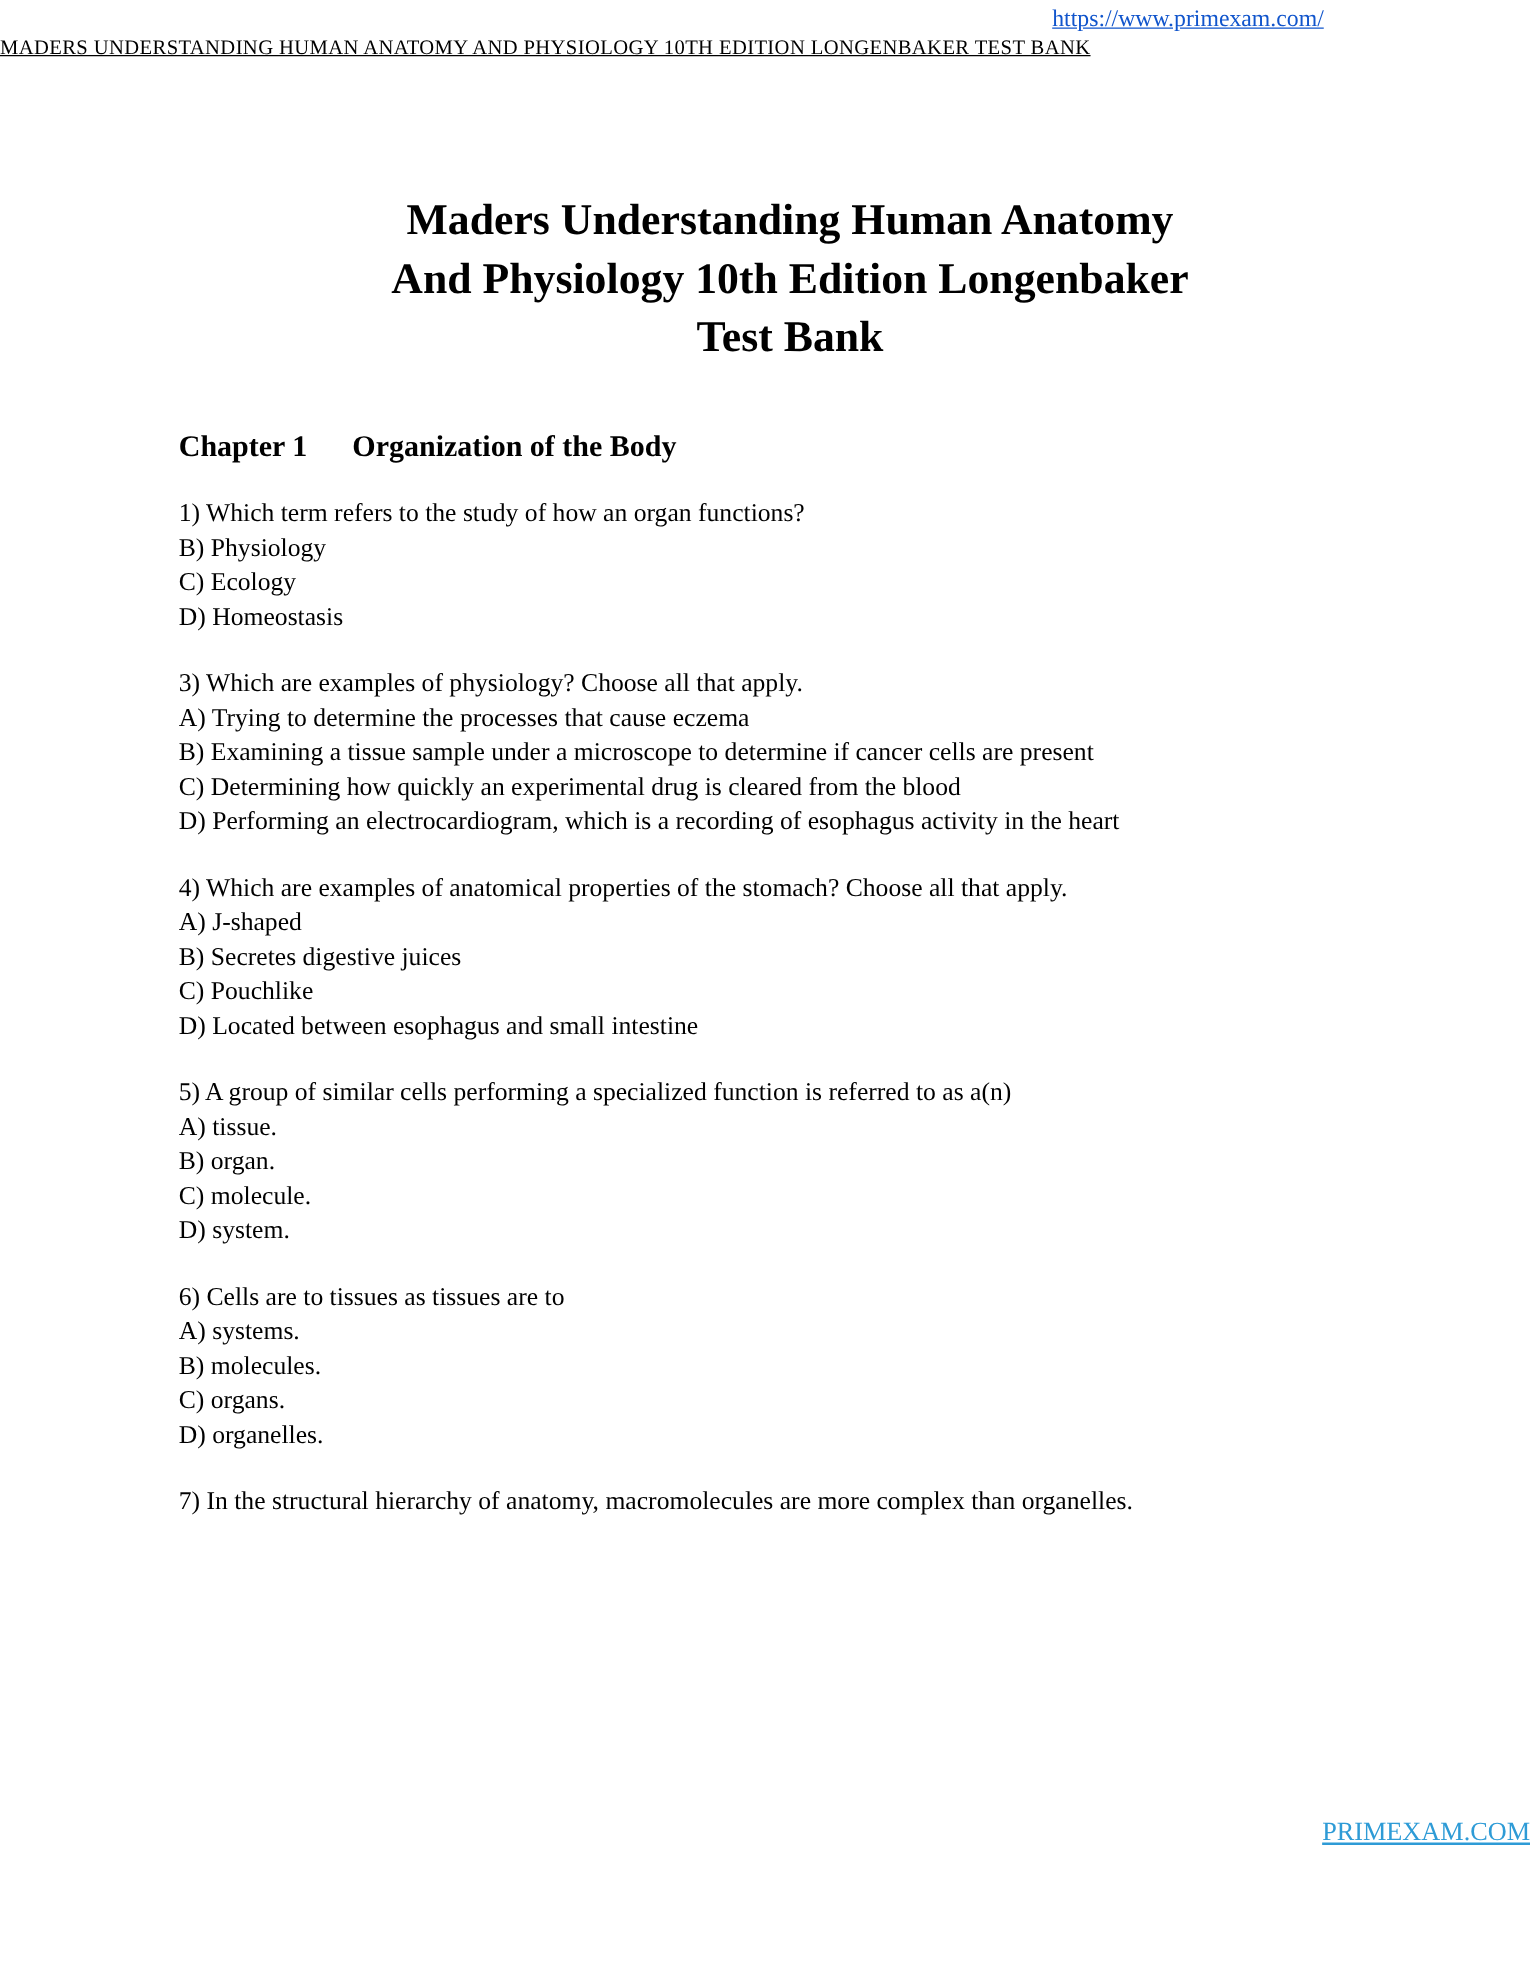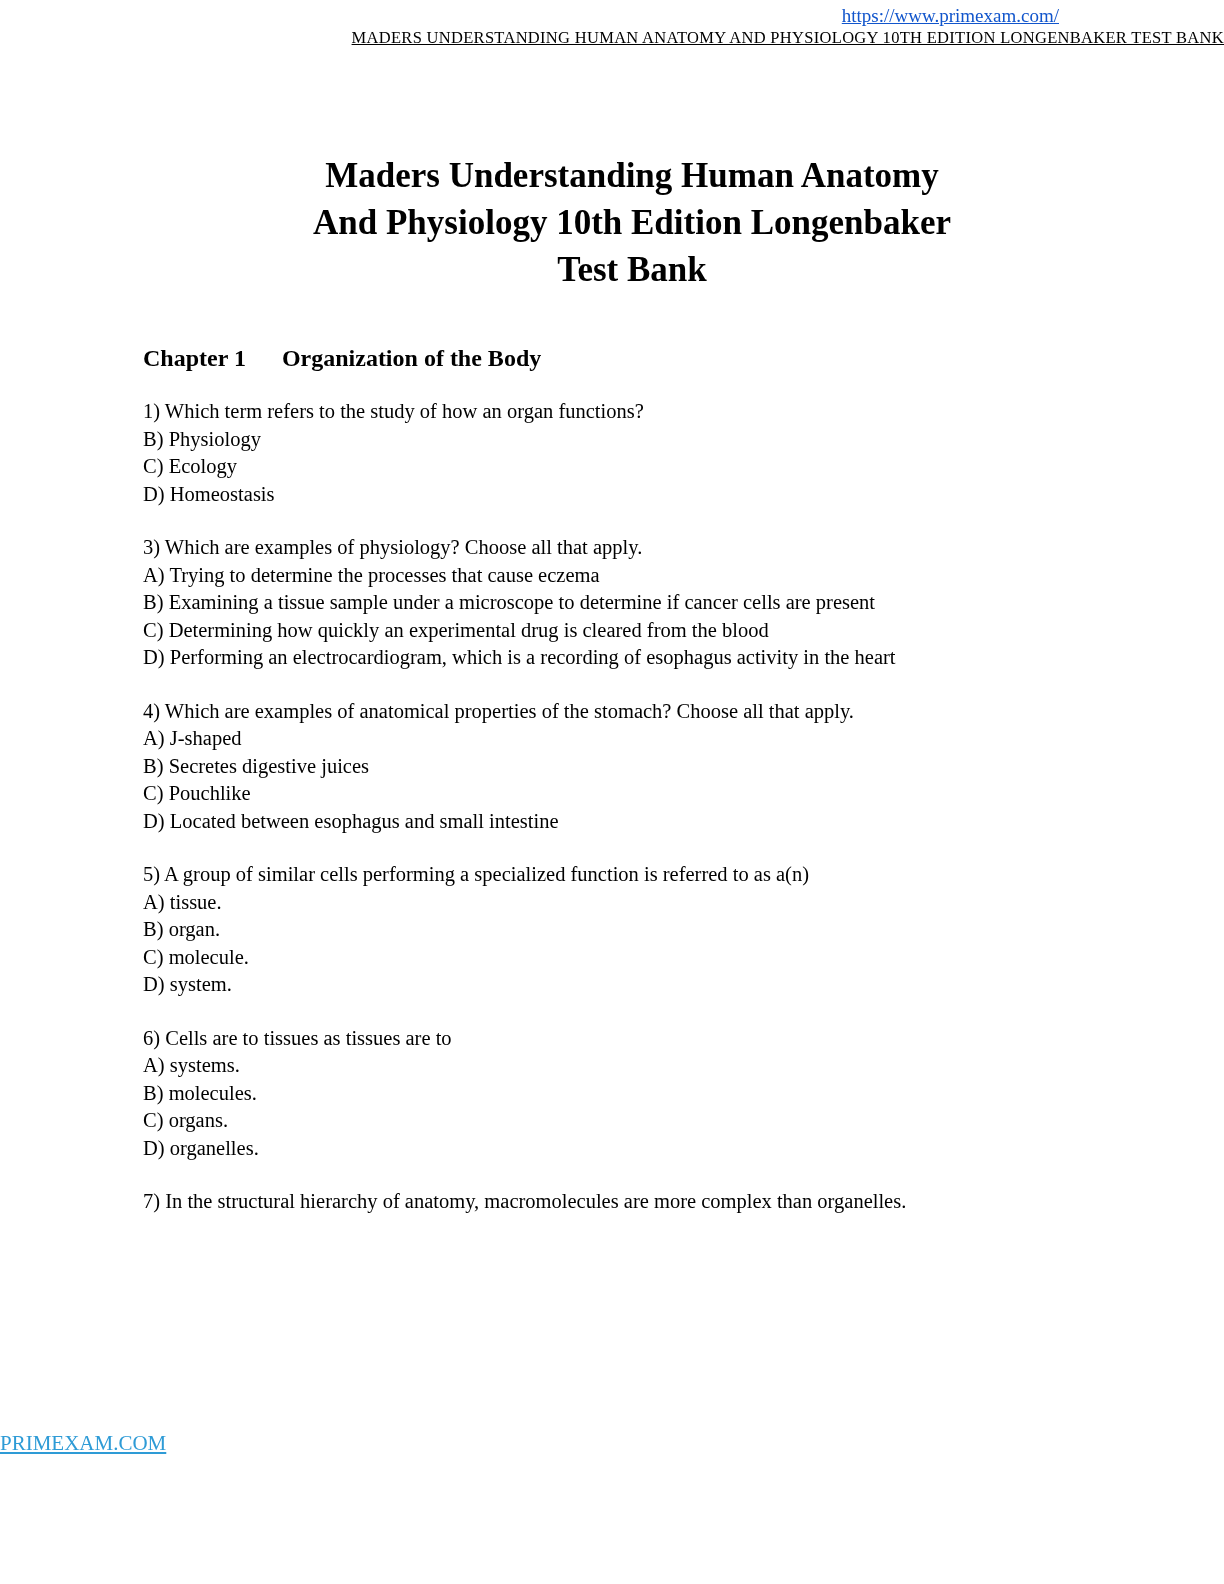--- a/index.html
+++ b/index.html
@@ -20,21 +20,21 @@
     padding-right: 165px;
     font-size: 19px;
     line-height: 22px;
   }
   .top-url .link {
     color: var(--link-blue, #1155CC);
     text-decoration: underline;
     cursor: pointer;
   }
   .banner {
-    text-align: right;
+    text-align: left;
     font-size: 16.5px;
     line-height: 20px;
     letter-spacing: 0.3px;
     margin-top: 1px;
   }
   .banner span { text-decoration: underline; }
   .title {
     margin-top: 104px;
     text-align: center;
     font-weight: bold;
@@ -55,22 +55,22 @@
     margin-right: 110px;
     font-size: 20.5px;
     line-height: 27.5px;
   }
   .question { margin-top: 26px; }
   .stem, .option { min-height: 27px; }
   .footer-link {
     position: absolute;
     left: 0;
     right: 0;
-    bottom: 128px;
-    text-align: left;
+    bottom: 106px;
+    text-align: right;
     font-size: 21px;
   }
   .footer-link .link {
     color: var(--footer-blue, #2E9BD6);
     text-decoration: underline;
     cursor: pointer;
   }
 </style>
 </head>
 <body>

